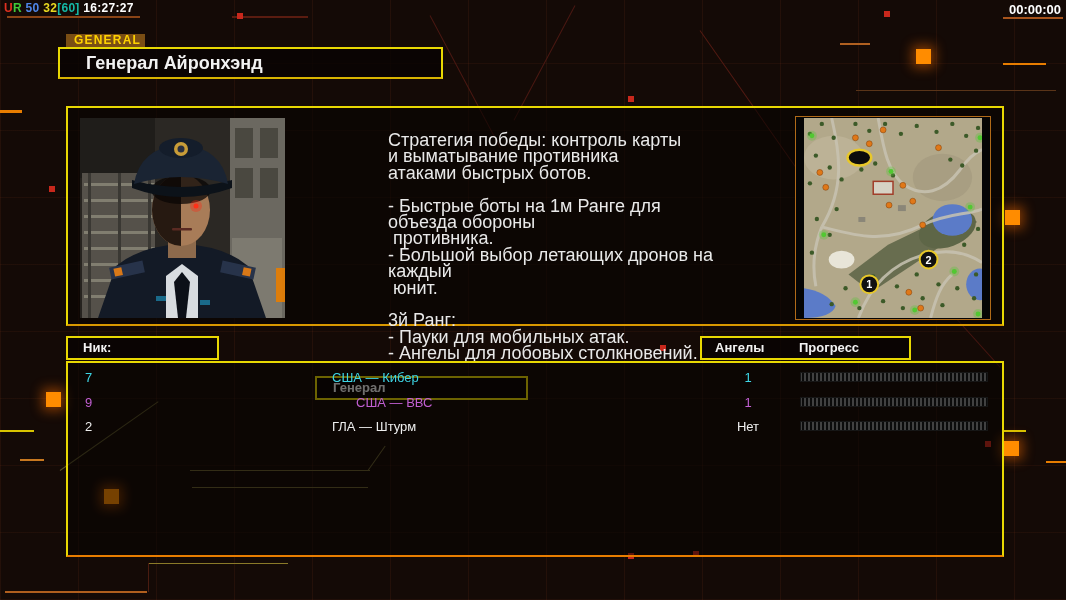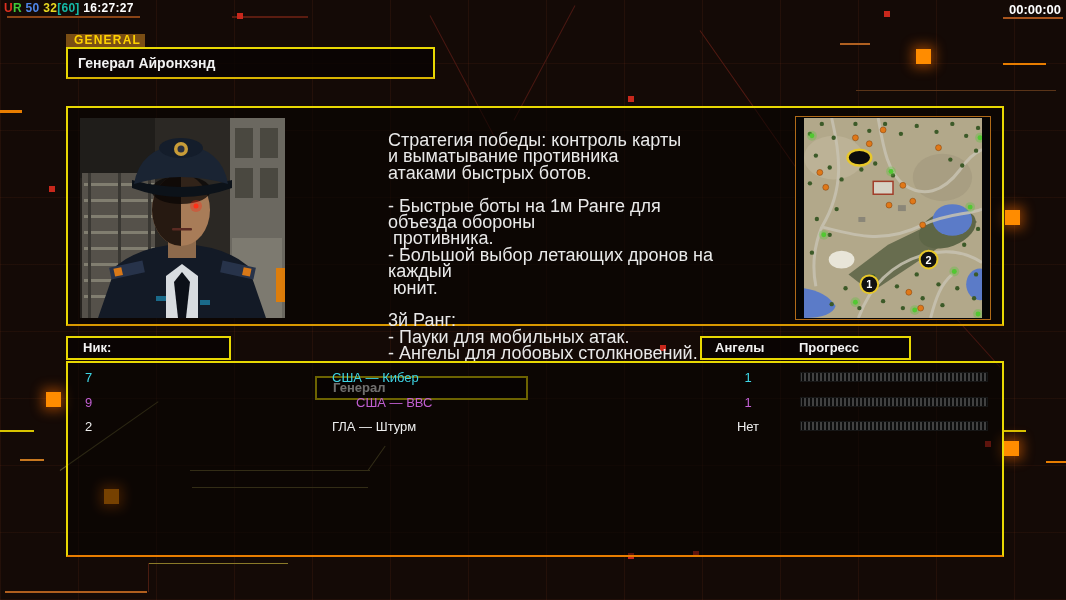--- a/index.html
+++ b/index.html
@@ -16,35 +16,35 @@
   .hl{position:absolute;height:2px;}
   .diag{position:absolute;height:1px;transform-origin:left center;}
   
   #hud-left{left:4px;top:1px;font-size:12px;font-weight:bold;letter-spacing:.3px;}
   #hud-timer{right:5px;top:2px;font-size:13px;font-weight:bold;color:#fff;}
   
   #tab-general{left:66px;top:34px;width:71px;height:13px;background:#7a4e14;
     color:#ffd200;font-size:12px;font-weight:bold;letter-spacing:1.2px;
     line-height:13px;padding-left:8px;border-bottom:1px solid #caa000;cursor:pointer;}
   .ybox{position:absolute;border:2px solid #e8d802;background:rgba(8,4,2,.82);color:#f2f2f2;}
-  #title-box{left:66px;top:47px;width:355px;height:28px;line-height:28px;
-    padding-left:10px;font-size:14px;font-weight:bold;border-bottom-color:#d8b400;}
+  #title-box{left:58px;top:47px;width:355px;height:28px;line-height:28px;
+    padding-left:26px;font-size:18px;font-weight:bold;border-bottom-color:#d8b400;}
   
   #main-panel{left:66px;top:106px;width:934px;height:216px;border:2px solid #e8d802;
     border-bottom-color:#d89800;background:rgba(7,3,2,.6);}
   #portrait{left:12px;top:10px;width:205px;height:200px;background:#0a0806;}
   #bio{left:320px;top:24px;width:335px;color:#e9e9e9;font-size:18px;
     line-height:16.4px;white-space:pre-wrap;}
   #mapbox{left:727px;top:8px;width:196px;height:204px;background:#050505;
     border:1px solid #b06a18;box-sizing:border-box;padding:1px 8px;}
   #mapbox svg{display:block;width:178px;height:200px;}
   
   .hdr{position:absolute;top:336px;height:20px;line-height:20px;font-size:13px;
     font-weight:bold;}
-  #hdr-nick{left:66px;width:149px;padding-left:12px;}
+  #hdr-nick{left:66px;width:149px;padding-left:0;}
   #hdr-nick span{position:absolute;left:15px;}
   #hdr-general{left:315px;width:209px;margin-top:40px;}
   #hdr-general span{position:absolute;left:16px;}
   #hdr-tp{left:700px;width:207px;}
   #hdr-tp .t1{position:absolute;left:13px;}
   #hdr-tp .t2{position:absolute;left:97px;}
   
   #lower-panel{left:66px;top:361px;width:934px;height:192px;border:2px solid #e8d802;
     border-bottom-color:#e87d00;background:rgba(6,3,2,.55);}
   .prow{position:absolute;left:0;width:100%;height:24.5px;font-size:13px;}

